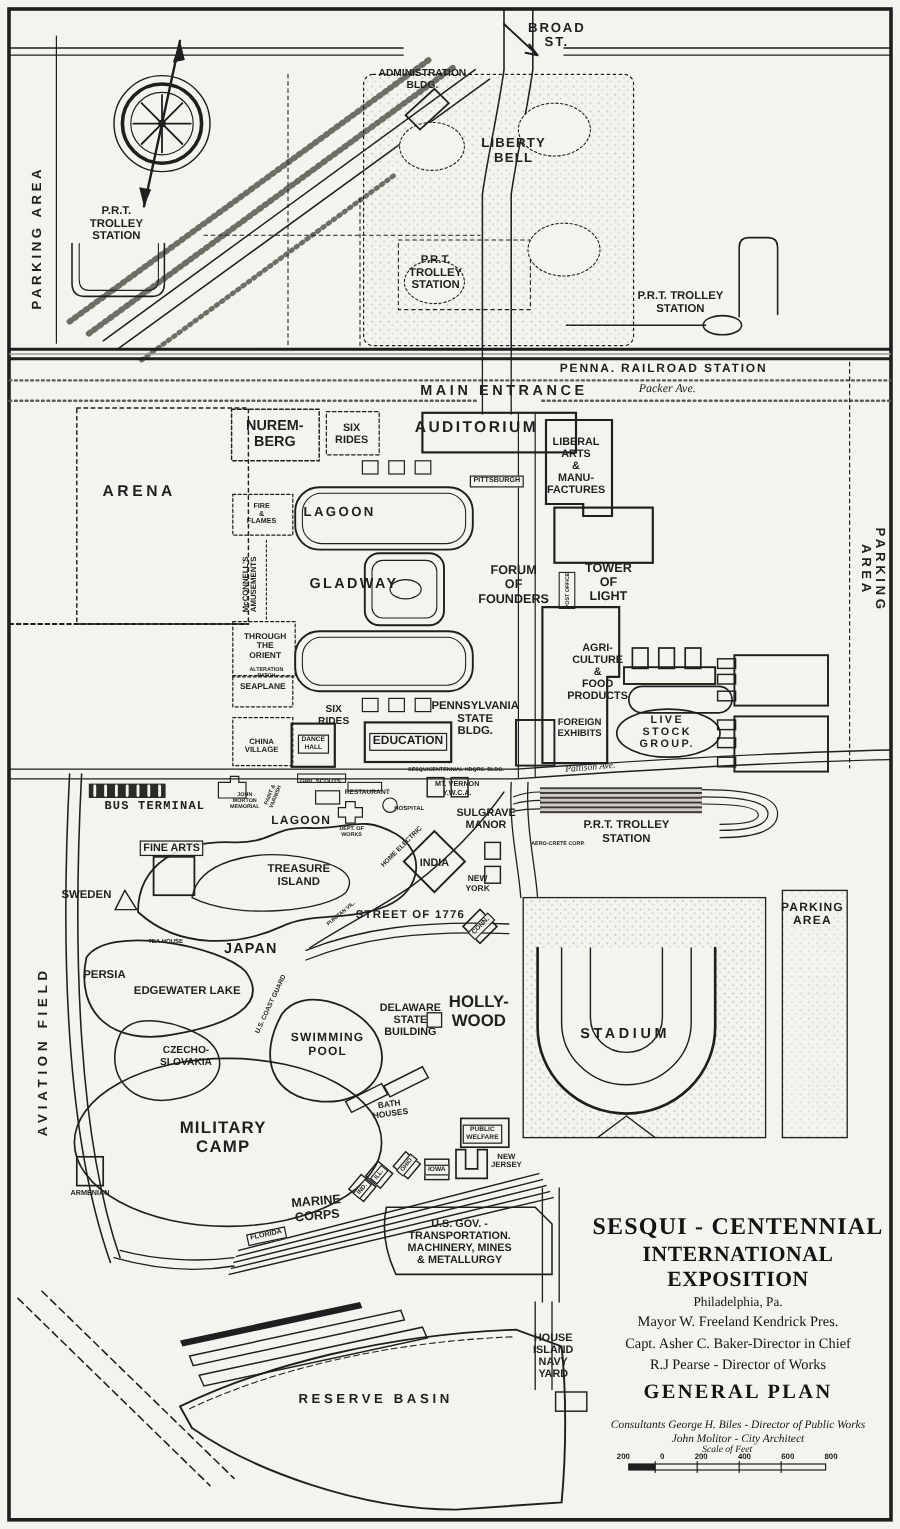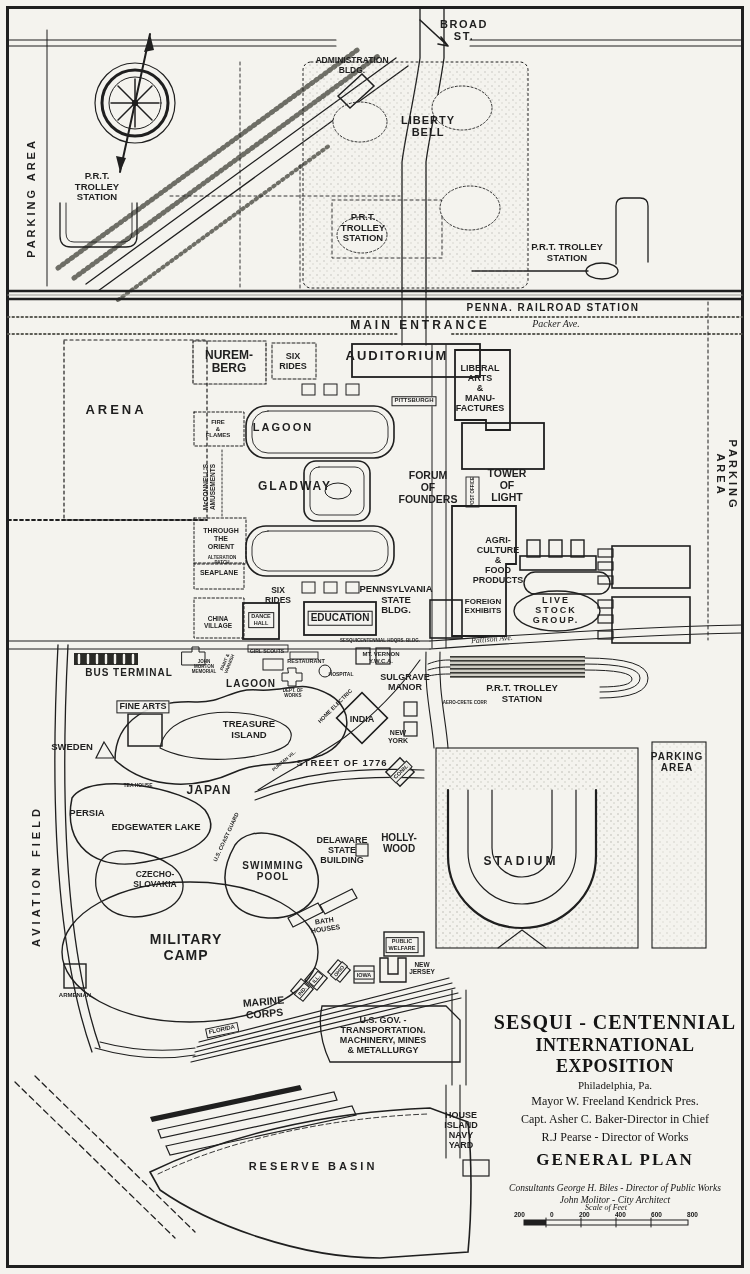--- a/index.html
+++ b/index.html
@@ -289,21 +289,21 @@
       <div class="lbl" style="left: 218px; top: 622px; font-size: 6.5px; transform: translate(-50%, -50%);">CHINA
 VILLAGE</div>
       <div class="lbl" style="left: 278px; top: 596px; font-size: 8.5px; transform: translate(-50%, -50%);">SIX
 RIDES</div>
       <div class="lbl" style="left: 396px; top: 600px; font-size: 9.5px; transform: translate(-50%, -50%);">PENNSYLVANIA
 STATE
 BLDG.</div>
       <div class="lbl box" style="left: 340px; top: 618px; font-size: 10px; transform: translate(-50%, -50%);">EDUCATION</div>
       <div class="lbl box" style="left: 261px; top: 620px; font-size: 5.5px; transform: translate(-50%, -50%);">DANCE
 HALL</div>
-      <div class="lbl" style="left: 129px; top: 673px; font-size: 10px; letter-spacing: 1px; transform: translate(-50%, -50%);">BUS TERMINAL</div>
+      <div class="lbl" style="left: 129px; top: 673px; font-size: 10px; letter-spacing: 1px; transform: translate(-50%, -50%); font-family: Liberation Mono, monospace;">BUS TERMINAL</div>
       <div class="lbl" style="left: 204px; top: 667px; font-size: 4.5px; transform: translate(-50%, -50%);">JOHN
 MORTON
 MEMORIAL</div>
       <div class="lbl" style="left: 227px; top: 663px; font-size: 4.5px; transform: translate(-50%, -50%) rotate(-68deg);">PAINT &amp;
 VARNISH</div>
       <div class="lbl" style="left: 267px; top: 652px; font-size: 5px; transform: translate(-50%, -50%);">GIRL SCOUTS</div>
       <div class="lbl" style="left: 306px; top: 661px; font-size: 5.5px; transform: translate(-50%, -50%);">RESTAURANT</div>
       <div class="lbl" style="left: 380px; top: 641px; font-size: 4.5px; transform: translate(-50%, -50%);">SESQUICENTENNIAL HDQRS. BLDG.</div>
       <div class="lbl serif ital" style="left: 492px; top: 640px; font-size: 8px; transform: translate(-50%, -50%) rotate(-5deg);">Pattison Ave.</div>
       <div class="lbl" style="left: 381px; top: 658px; font-size: 6px; transform: translate(-50%, -50%);">MT. VERNON
@@ -335,21 +335,21 @@
       <div class="lbl" style="left: 521px; top: 862px; font-size: 12px; letter-spacing: 3px; transform: translate(-50%, -50%);">STADIUM</div>
       <div class="lbl" style="left: 87px; top: 813px; font-size: 9.5px; transform: translate(-50%, -50%);">PERSIA</div>
       <div class="lbl" style="left: 156px; top: 827px; font-size: 9.5px; transform: translate(-50%, -50%);">EDGEWATER LAKE</div>
       <div class="lbl" style="left: 155px; top: 880px; font-size: 8.5px; transform: translate(-50%, -50%);">CZECHO-
 SLOVAKIA</div>
       <div class="lbl" style="left: 273px; top: 871px; font-size: 10px; letter-spacing: 1px; transform: translate(-50%, -50%);">SWIMMING
 POOL</div>
       <div class="lbl" style="left: 342px; top: 850px; font-size: 9px; transform: translate(-50%, -50%);">DELAWARE
 STATE
 BUILDING</div>
-      <div class="lbl" style="left: 399px; top: 843px; font-size: 10px; transform: translate(-50%, -50%);">HOLLY-
+      <div class="lbl" style="left: 399px; top: 843px; font-size: 14px; transform: translate(-50%, -50%);">HOLLY-
 WOOD</div>
       <div class="lbl" style="left: 226px; top: 837px; font-size: 5.5px; transform: translate(-50%, -50%) rotate(-65deg);">U.S. COAST GUARD</div>
       <div class="lbl" style="left: 186px; top: 948px; font-size: 14px; letter-spacing: 1px; transform: translate(-50%, -50%);">MILITARY
 CAMP</div>
       <div class="lbl" style="left: 325px; top: 925px; font-size: 7px; transform: translate(-50%, -50%) rotate(-8deg);">BATH
 HOUSES</div>
       <div class="lbl box" style="left: 402px; top: 945px; font-size: 5.5px; transform: translate(-50%, -50%);">PUBLIC
 WELFARE</div>
       <div class="lbl" style="left: 75px; top: 995px; font-size: 6px; transform: translate(-50%, -50%);">ARMENIAN</div>
       <div class="lbl" style="left: 264px; top: 1008px; font-size: 10.5px; transform: translate(-50%, -50%) rotate(-5deg);">MARINE

